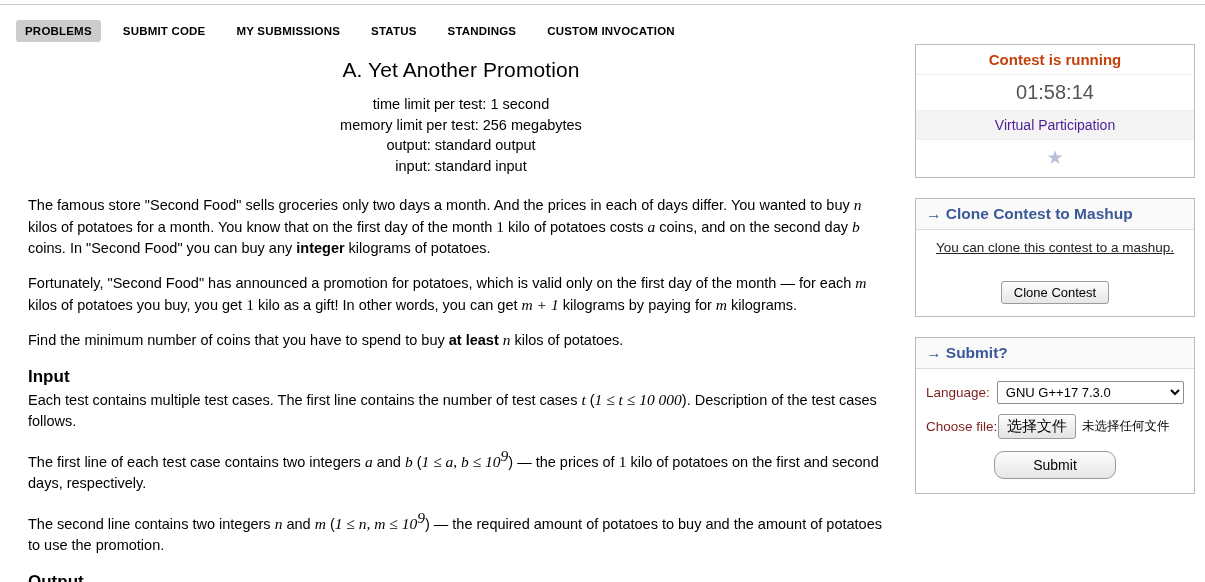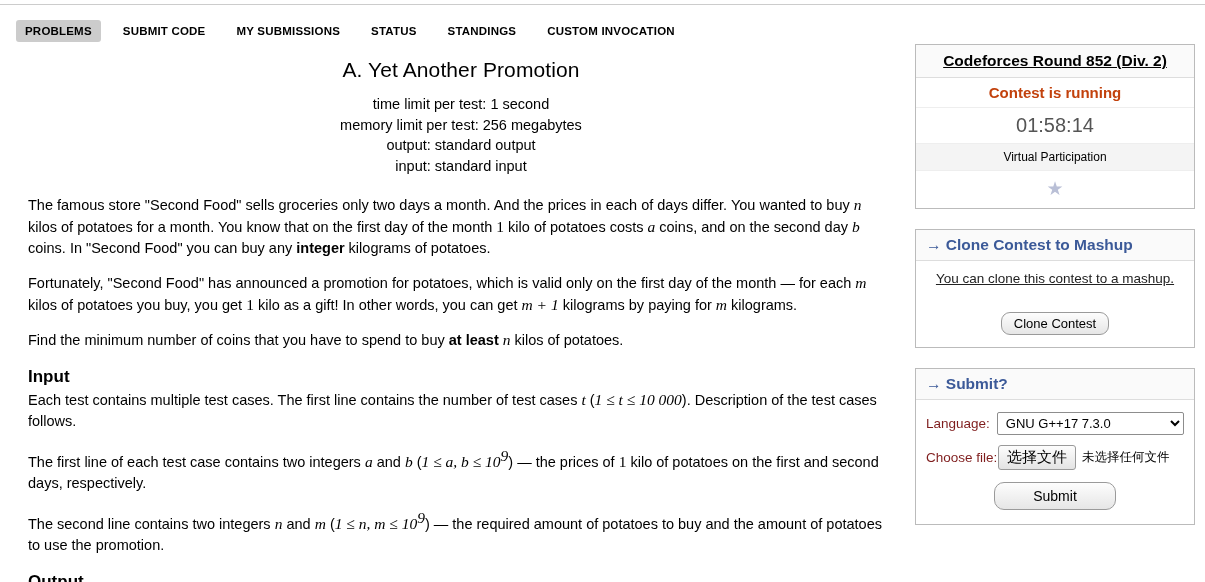--- a/index.html
+++ b/index.html
@@ -108,21 +108,21 @@
   .box-title u { text-decoration: underline; }
   .contest-title { color: #000; }
   .row-center {
     text-align: center;
     font-size: 15px;
     padding: 6px 4px;
     border-bottom: 1px solid #eee;
   }
   .running { color: #c2410c; font-weight: bold; font-size: 15px; }
   .timer { color: #555; font-size: 20px; }
-  .vp { color: #000000; font-size: 12px; background: #f4f4f4; }
+  .vp { color: #4c1d95; font-size: 14px; background: #f4f4f4; }
   .starrow {
     text-align: center;
     padding: 6px 4px 8px 4px;
   }
   .star { color: #b9bfd6; font-size: 19px; }
 
   .box-arrow-title {
     font-size: 15.5px;
     font-weight: bold;
     color: #3b5998;
@@ -139,21 +139,21 @@
     color: #222;
     margin-bottom: 26px;
     text-decoration: underline;
   }
   .btn {
     font-family: "Liberation Sans", sans-serif;
     font-size: 13px;
     padding: 3px 12px;
     border: 1px solid #9a9a9a;
     background: linear-gradient(#fdfdfd, #e6e6e6);
-    border-radius: 9px;
+    border-radius: 3px;
     color: #000;
     cursor: pointer;
   }
   .submit-body { padding: 12px 10px 14px 10px; }
   .frow {
     display: flex;
     align-items: center;
     margin-bottom: 10px;
   }
   .flabel {
@@ -234,21 +234,20 @@
       <p><span>The second line contains two integers </span><span class="m">n</span><span> and </span><span class="m">m</span><span> (</span><span class="m">1 ≤ n, m ≤ 10</span><sup class="m">9</sup><span>) — the required amount of potatoes to buy and the amount of potatoes to use the promotion.</span></p>
 
       <div class="sec-h">Output</div>
 
     </div>
   </div>
 
   <div class="sidebar">
 
     <div class="box">
-      <div class="box-title contest-title"><u>Codeforces Round 852 (Div. 2)</u></div>
       <div class="row-center running">Contest is running</div>
       <div class="row-center timer">01:58:14</div>
       <div class="row-center vp">Virtual Participation</div>
       <div class="starrow">
         <span class="star">★</span>
       </div>
     </div>
 
     <div class="box">
       <div class="box-arrow-title">→ Clone Contest to Mashup</div>

